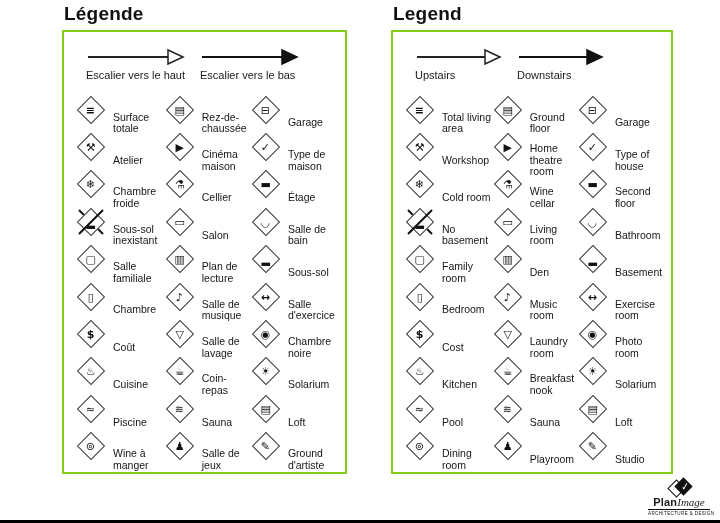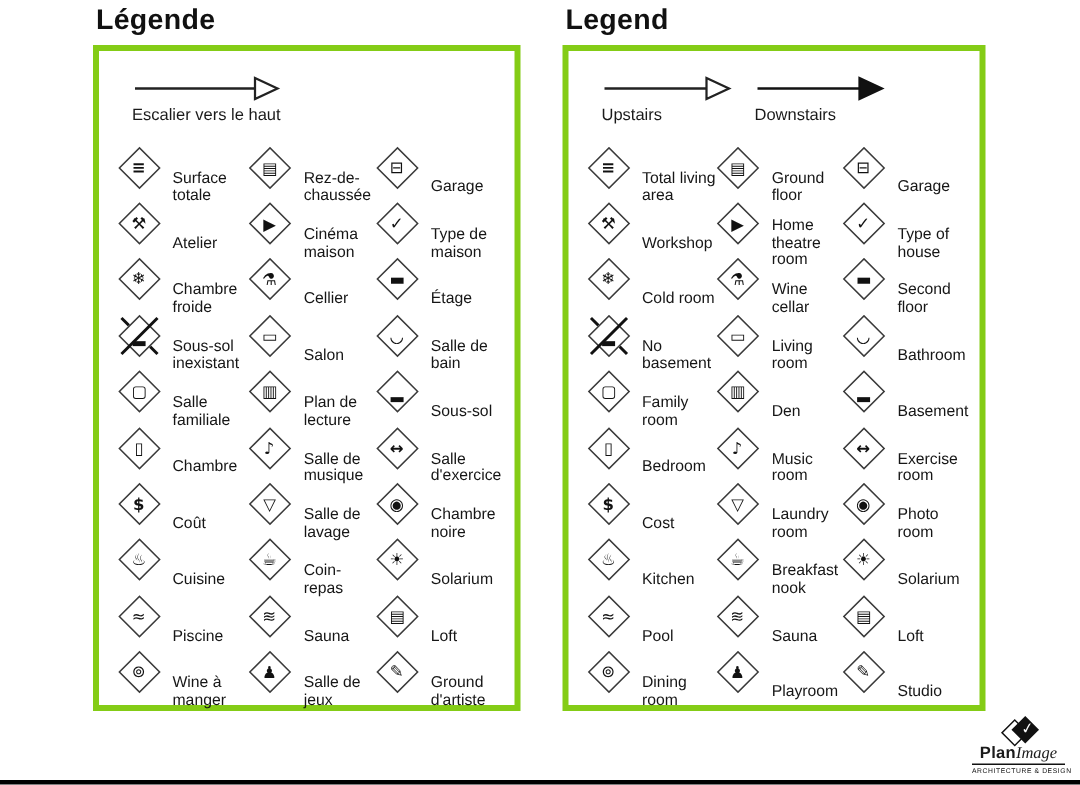--- a/index.html
+++ b/index.html
@@ -2,26 +2,26 @@
 <html><head>
 <meta charset="utf-8">
 <style>
   html,body{margin:0;padding:0;}
   body{
     width:720px;height:523px;position:relative;background:#fff;
     font-family:"Liberation Sans","DejaVu Sans",sans-serif;color:#1a1a1a;overflow:hidden;
   }
   .panel{position:absolute;top:0;}
   .panel-french{left:62px;width:285px;border-radius:32px;}
-  .panel-english{left:375px;width:282px;}
+  .panel-english{left:391px;width:282px;}
   .panel-title{
     font-size:19px;font-weight:bold;margin:3px 0 5px 2px;letter-spacing:.2px;color:#111;
   }
   .panel-box{
-    border:4px solid #84cc16;height:444px;box-sizing:border-box;
+    border:2px solid #84cc16;height:444px;box-sizing:border-box;
     padding:16px 4px 0 12px;background:#fff;
   }
   
   .arrows{display:flex;gap:14px;margin-bottom:10px;padding-left:10px;}
   .arrow-group{display:flex;flex-direction:column;}
   .arrow-group svg{display:block;margin-bottom:3px;}
   .arrow-label{font-size:11px;line-height:12px;white-space:nowrap;}
   
   .grid{
     display:grid;grid-template-columns:33.5% 32.5% 34%;
@@ -86,20 +86,27 @@
 <div class="panel panel-french">
   <div class="panel-title">Légende</div>
   <div class="panel-box">
     <div class="arrows">
       <div class="arrow-group">
         <svg width="100" height="18" viewBox="0 0 100 18">
           <line x1="2" y1="9" x2="82" y2="9" stroke="#222" stroke-width="1.8"></line>
           <polygon points="82,2 97,9 82,16" fill="#ffffff" stroke="#222" stroke-width="1.5"></polygon>
         </svg>
         <div class="arrow-label">Escalier vers le haut</div>
+      </div>
+      <div class="arrow-group">
+        <svg width="100" height="18" viewBox="0 0 100 18">
+          <line x1="2" y1="9" x2="82" y2="9" stroke="#111" stroke-width="1.8"></line>
+          <polygon points="82,2 97,9 82,16" fill="#111" stroke="#111" stroke-width="1.5"></polygon>
+        </svg>
+        <div class="arrow-label">Escalier vers le bas</div>
       </div>
     </div>
     <div class="grid">
   <div class="item">
     <span class="diamond-wrap">
       <span class="diamond">
               <span class="glyph glyph-bold">≡</span>
             </span>
     </span>
     <span class="item-label">Surface totale</span>

